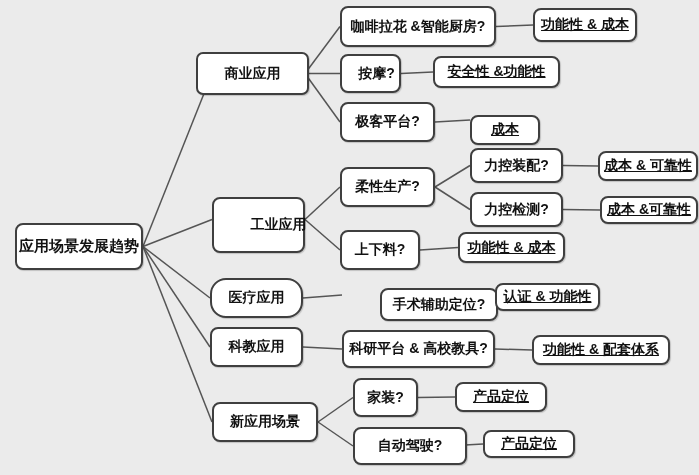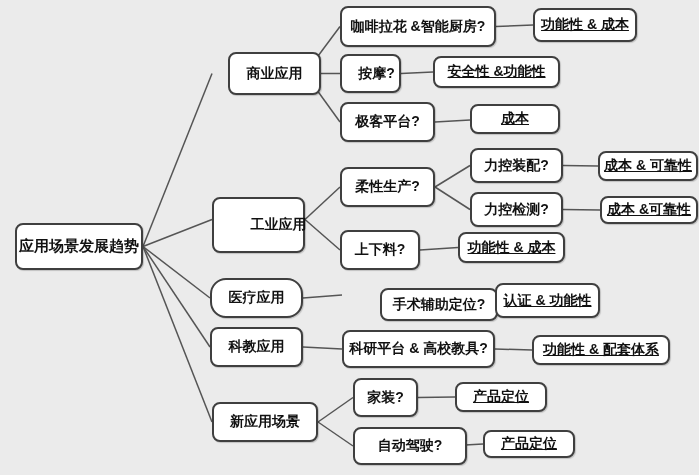--- a/index.html
+++ b/index.html
@@ -55,40 +55,40 @@
     <line class="edge" x1="303" y1="347" x2="342" y2="349"></line>
     <line class="edge" x1="495" y1="349" x2="532" y2="350"></line>
     <line class="edge" x1="318" y1="422" x2="353" y2="397.5"></line>
     <line class="edge" x1="318" y1="422" x2="353" y2="446"></line>
     <line class="edge" x1="418" y1="397.5" x2="455" y2="397"></line>
     <line class="edge" x1="447" y1="446" x2="483" y2="444"></line>
   </svg>
 
   <div class="node root" style="left:15px;top:223px;width:128px;height:47px;">应用场景发展趋势</div>
 
-  <div class="node" style="left:228px;top:52px;width:93px;height:43px;">商业应用</div>
+  <div class="node" style="left:196px;top:52px;width:113px;height:43px;border-radius:7px;">商业应用</div>
   <div class="node" style="left:340px;top:6px;width:156px;height:41px;">咖啡拉花 &amp;智能厨房?</div>
   <div class="node leaf" style="left:533px;top:8px;width:104px;height:34px;">功能性 &amp; 成本</div>
   <div class="node" style="left:340px;top:54px;width:61px;height:39px;padding-left:12px;">按摩?</div>
   <div class="node leaf" style="left:433px;top:56px;width:127px;height:32px;">安全性 &amp;功能性</div>
   <div class="node" style="left:340px;top:102px;width:95px;height:40px;">极客平台?</div>
-  <div class="node leaf" style="left:470px;top:104px;width:90px;height:30px;">成本</div>
+  <div class="node leaf" style="left:470px;top:115px;width:70px;height:30px;">成本</div>
 
   <div class="node" style="left:212px;top:197px;width:93px;height:56px;padding-left:40px;">工业应用</div>
   <div class="node" style="left:340px;top:167px;width:95px;height:40px;">柔性生产?</div>
   <div class="node" style="left:470px;top:148px;width:93px;height:35px;">力控装配?</div>
   <div class="node leaf" style="left:598px;top:151px;width:100px;height:30px;">成本 &amp; 可靠性</div>
   <div class="node" style="left:470px;top:192px;width:93px;height:35px;">力控检测?</div>
   <div class="node leaf" style="left:600px;top:196px;width:98px;height:28px;">成本 &amp;可靠性</div>
   <div class="node" style="left:340px;top:230px;width:80px;height:40px;">上下料?</div>
   <div class="node leaf" style="left:458px;top:232px;width:107px;height:31px;">功能性 &amp; 成本</div>
 
   <div class="node" style="left:210px;top:278px;width:93px;height:40px;border-radius:16px;">医疗应用</div>
   <div class="node" style="left:342px;top:288px;width:118px;height:33px;margin-left:38px;">手术辅助定位?</div>
-  <div class="node leaf" style="left:495px;top:283px;width:105px;height:35px;">认证 &amp; 功能性</div>
+  <div class="node leaf" style="left:495px;top:283px;width:105px;height:28px;">认证 &amp; 功能性</div>
 
   <div class="node" style="left:210px;top:327px;width:93px;height:40px;">科教应用</div>
   <div class="node" style="left:342px;top:330px;width:153px;height:38px;">科研平台 &amp; 高校教具?</div>
   <div class="node leaf" style="left:532px;top:335px;width:138px;height:30px;">功能性 &amp; 配套体系</div>
 
   <div class="node" style="left:212px;top:402px;width:106px;height:40px;">新应用场景</div>
   <div class="node" style="left:353px;top:378px;width:65px;height:39px;">家装?</div>
   <div class="node leaf" style="left:455px;top:382px;width:92px;height:30px;">产品定位</div>
   <div class="node" style="left:353px;top:427px;width:114px;height:38px;">自动驾驶?</div>
   <div class="node leaf" style="left:483px;top:430px;width:92px;height:28px;">产品定位</div>

